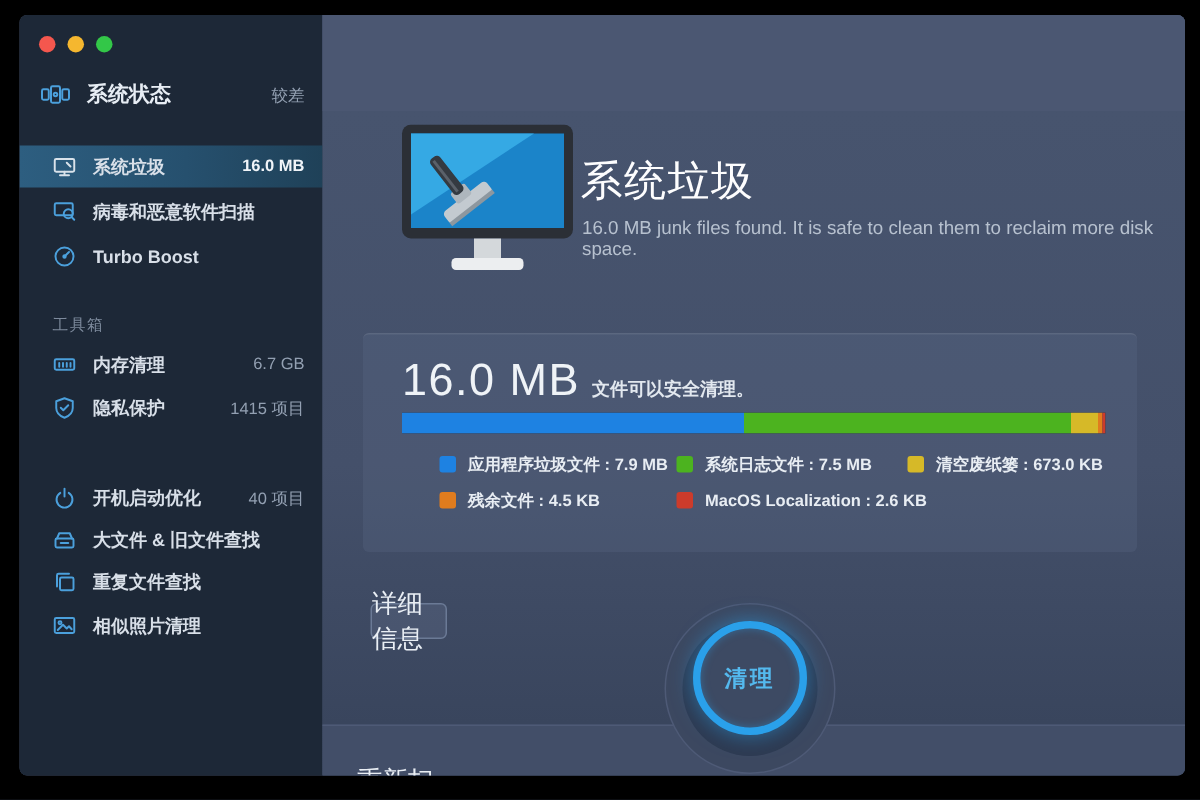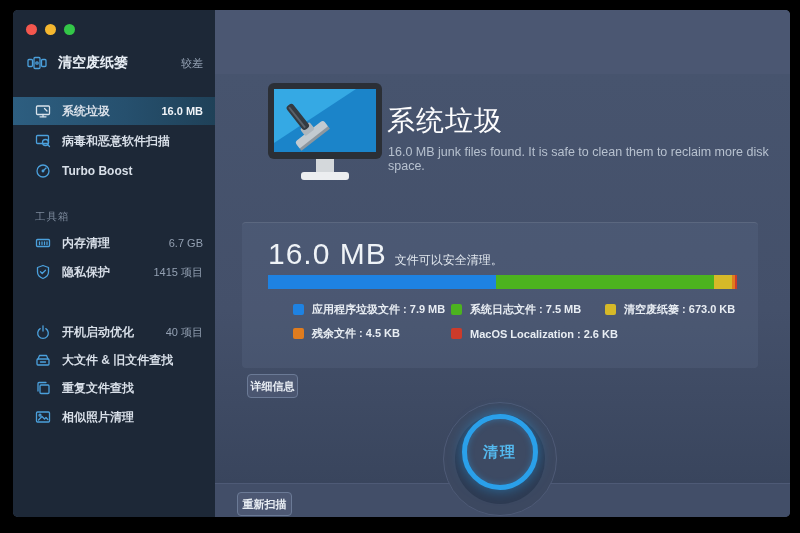--- a/index.html
+++ b/index.html
@@ -36,35 +36,35 @@
 
   .hero-icon{position:absolute;left:45px;top:73px;}
   .page-title{position:absolute;left:172px;top:92px;font-size:28px;color:#fdfdfe;font-weight:normal;letter-spacing:1px;}
   .page-sub{position:absolute;left:173px;top:135px;font-size:12.5px;color:#b7c1cf;}
 
   .panel{position:absolute;left:27px;top:212px;width:516px;height:146px;border-radius:4px;
          background:rgba(94,108,136,0.28);border-top:1px solid rgba(255,255,255,0.09);
          box-sizing:border-box;padding:14px 26px 0 26px;}
   .size-line{display:flex;align-items:baseline;}
   .size-big{font-size:30px;font-weight:200;color:#eff3f7;letter-spacing:1px;}
-  .size-cap{font-size:12px;font-weight:normal;color:#e2e8ef;margin-left:8px;}
+  .size-cap{font-size:12px;font-weight:bold;color:#e2e8ef;margin-left:8px;}
 
   .junk-bar{position:absolute;left:26px;right:21px;top:52px;height:14px;display:flex;
             overflow:hidden;background:#2e3950;}
   .junk-bar .seg{height:100%;}
 
   .legend{position:absolute;left:24px;right:10px;top:79px;display:grid;
           grid-template-columns:158px 154px 1fr;row-gap:9px;}
   .litem{display:flex;align-items:center;font-size:11px;font-weight:bold;color:#e8edf3;white-space:nowrap;padding-left:27px;}
   .lswatch{width:11px;height:11px;border-radius:2px;margin-right:8px;flex:0 0 auto;}
 
   .ghost-btn{position:absolute;border:1px solid #6b7a96;border-radius:4px;
-             background:rgba(96,110,138,0.35);color:#e9eef4;font-size:11px;font-weight:bold;
+             background:rgba(96,110,138,0.35);color:#e9eef4;font-size:17px;font-weight:normal;
              display:flex;align-items:center;justify-content:center;
-             font-family:"Liberation Sans","DejaVu Sans",sans-serif;cursor:default;}
+             font-family:"Liberation Sans","DejaVu Sans",sans-serif;cursor:default;margin-top:28px;}
   .details-btn{left:32px;top:364px;width:49px;height:22px;}
   .rescan-btn{left:22px;top:482px;width:53px;height:22px;}
 
   .bottombar{position:absolute;left:0;right:0;top:473px;height:34px;background:#424e68;
              border-top:1px solid #4e5a76;}
   .socket{position:absolute;left:228px;top:392px;width:114px;height:114px;border-radius:50%;
           background:#3c4860;border:1px solid #4e5a76;box-sizing:border-box;}
   .clean-outer{position:absolute;left:240px;top:404px;width:90px;height:90px;border-radius:50%;
                background:#2e3a51;display:flex;align-items:flex-start;justify-content:center;}
   .clean-ring{width:76px;height:76px;border-radius:50%;border:5px solid #2aa0ea;
@@ -87,21 +87,21 @@
 
     <div class="srow head" style="top:40px">
       <span class="sicon">
         <svg viewBox="0 0 20 16">
               <rect x="1" y="4.5" width="4.5" height="7" rx="1"></rect>
               <rect x="7" y="2.5" width="6" height="11" rx="1"></rect>
               <rect x="14.5" y="4.5" width="4.5" height="7" rx="1"></rect>
               <circle cx="10" cy="8" r="1.2"></circle>
             </svg>
       </span>
-      <span class="slabel">清空废纸篓</span>
+      <span class="slabel">系统状态</span>
       <span class="svalue">较差</span>
     </div>
 
     <div class="srow selected" style="top:87px">
       <span class="sicon">
         <svg viewBox="0 0 16 16">
               <rect x="1.5" y="3" width="13" height="8.5" rx="1"></rect>
               <line x1="8" y1="11.5" x2="8" y2="13.5"></line>
               <line x1="5" y1="13.8" x2="11" y2="13.8"></line>
               <line x1="9.5" y1="5.5" x2="12" y2="8"></line>

